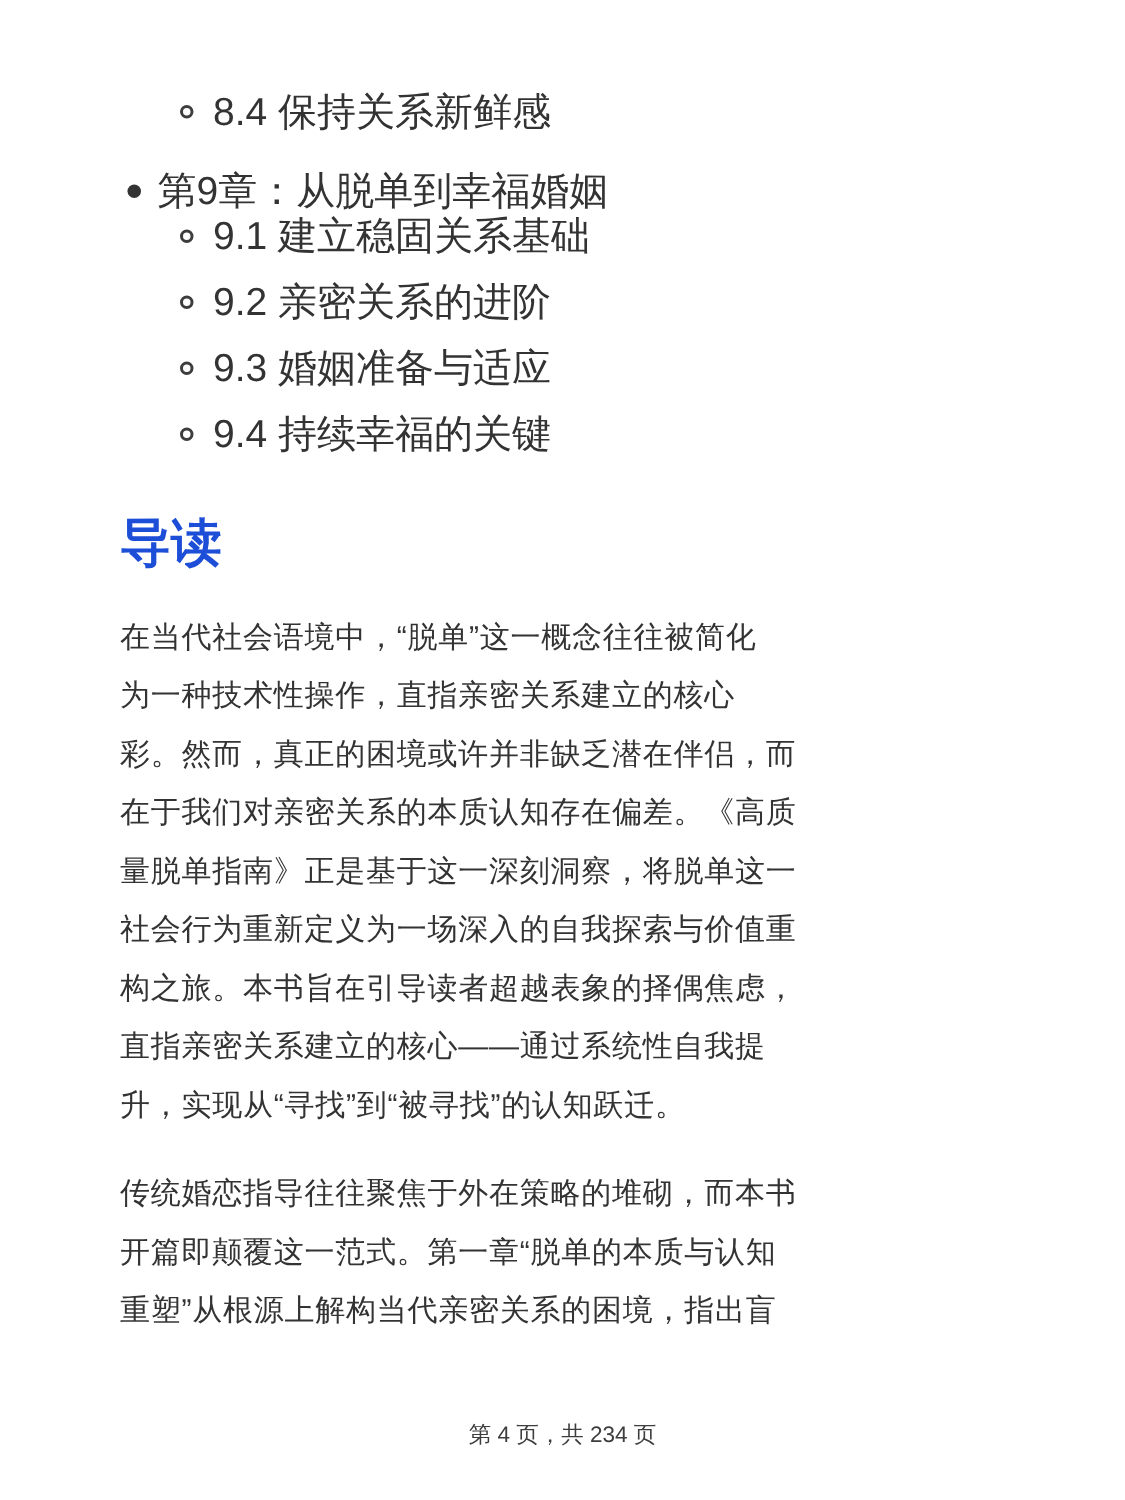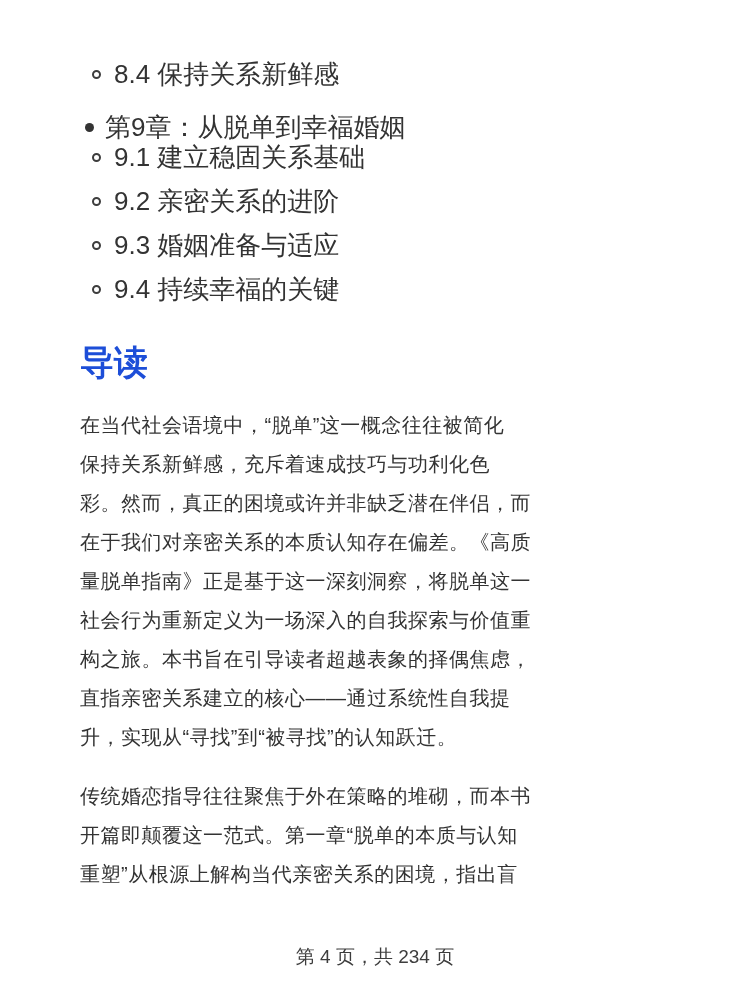--- a/index.html
+++ b/index.html
@@ -25,21 +25,21 @@
   .toc { padding-top: 59px; }
   .toc-row {
     display: flex;
     align-items: center;
     height: 30px;
     font-size: 26px;
     line-height: 30px;
     white-space: nowrap;
   }
   .toc-row.level-1 { padding-left: 85px; }
-  .toc-row.level-2 { padding-left: 92px; }
+  .toc-row.level-2 { padding-left: 120px; }
   .toc-row.row-ch9 { margin-top: 23px; }
   .toc-row.row-91  { }
   .toc-row.row-rest { margin-top: 14px; }
   .bullet {
     flex: 0 0 auto;
     width: 9px;
     height: 9px;
     border-radius: 50%;
     box-sizing: border-box;
   }
@@ -67,21 +67,21 @@
     letter-spacing: 0.5px;
   }
 
   
   .footer {
     position: absolute;
     left: 0;
     bottom: 33px;
     width: 750px;
     text-align: center;
-    font-size: 19px;
+    font-size: 15px;
     line-height: 20px;
     color: #3d3d3d;
   }
 </style>
 </head>
 <body>
 
 <div class="page">
 
   <div class="toc">
@@ -108,21 +108,21 @@
     <div class="toc-row level-2 row-rest">
       <span class="bullet circle"></span>
       <span>9.4 持续幸福的关键</span>
     </div>
   </div>
 
   <h2 class="section-heading">导读</h2>
 
   <div class="para first">
     <div class="line">在当代社会语境中，“脱单”这一概念往往被简化</div>
-    <div class="line">保持关系新鲜感，充斥着速成技巧与功利化色</div>
+    <div class="line">为一种技术性操作，直指亲密关系建立的核心</div>
     <div class="line">彩。然而，真正的困境或许并非缺乏潜在伴侣，而</div>
     <div class="line">在于我们对亲密关系的本质认知存在偏差。《高质</div>
     <div class="line">量脱单指南》正是基于这一深刻洞察，将脱单这一</div>
     <div class="line">社会行为重新定义为一场深入的自我探索与价值重</div>
     <div class="line">构之旅。本书旨在引导读者超越表象的择偶焦虑，</div>
     <div class="line">直指亲密关系建立的核心——通过系统性自我提</div>
     <div class="line">升，实现从“寻找”到“被寻找”的认知跃迁。</div>
   </div>
 
   <div class="para second">

